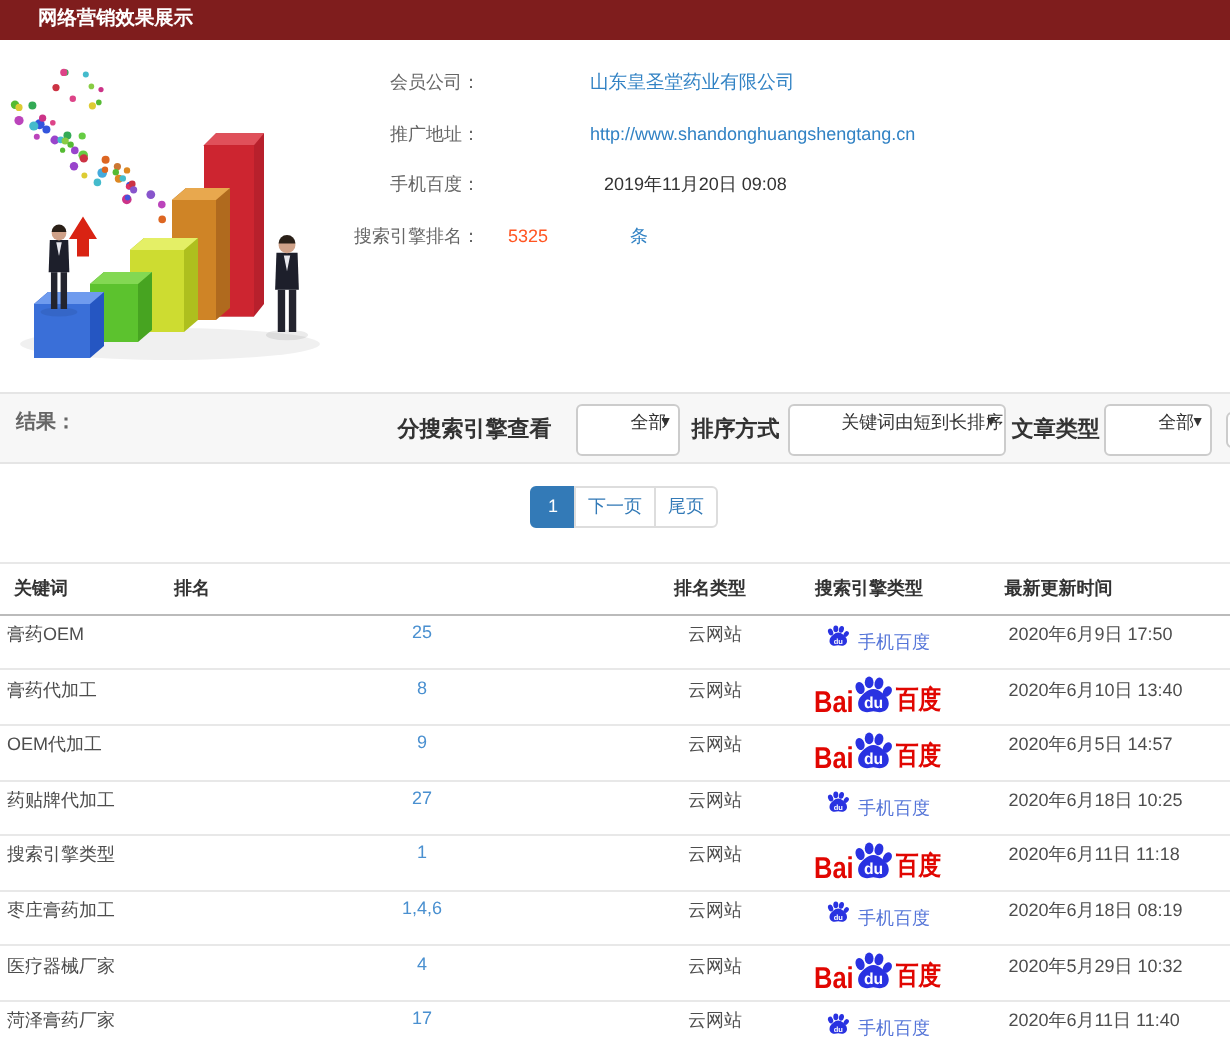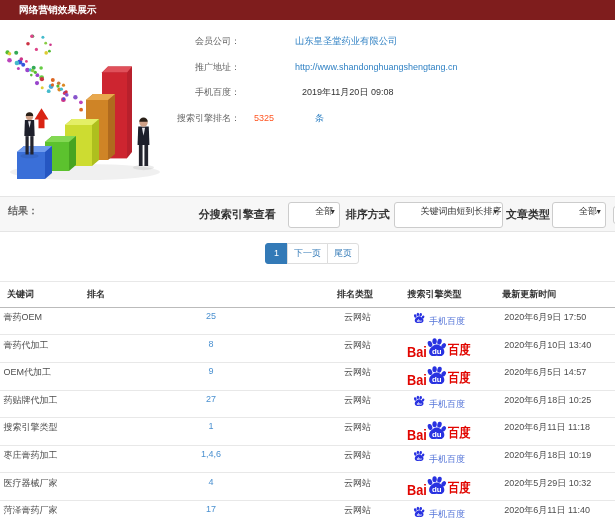--- a/index.html
+++ b/index.html
@@ -306,21 +306,21 @@
               <ellipse cx="4.6" cy="8" rx="2.5" ry="3.5" transform="rotate(-20 4.6 8)" fill="#2932e1"></ellipse>
               <ellipse cx="9.8" cy="4.8" rx="2.5" ry="3.4" fill="#2932e1"></ellipse>
               <ellipse cx="15.4" cy="5.4" rx="2.5" ry="3.4" transform="rotate(14 15.4 5.4)" fill="#2932e1"></ellipse>
               <ellipse cx="20.2" cy="10" rx="2.3" ry="3.2" transform="rotate(35 20.2 10)" fill="#2932e1"></ellipse>
               <path d="M3.5 17 C3.5 13.8 5.5 12.2 7.5 10.5 C9 9.2 10.5 8.5 12.2 8.5 C14 8.5 15.5 9.2 17 10.6 C18.8 12.3 21 13.9 21 17 C21 20 18.6 21.8 15.8 21.8 C14.4 21.8 13.3 21.3 12.2 21.3 C11.1 21.3 10 21.8 8.6 21.8 C5.8 21.8 3.5 20 3.5 17 Z" fill="#2932e1"></path>
               <text x="12.3" y="19.5" font-size="7.5" fill="#fff" text-anchor="middle" font-weight="bold" font-family="Liberation Sans, sans-serif">du</text>
             </svg>
             <span class="mtxt">手机百度</span>
           </div>
         </td>
-        <td>2020年6月18日 10:19</td>
+        <td>2020年6月18日 08:19</td>
       </tr>
   <tr>
         <td>医疗器械厂家</td>
         <td class="rank">4</td>
         <td>云网站</td>
         <td class="eng">
           <div class="blogo">
             <span style="position:absolute;left:-1.5px;top:5px;color:#e10601;font-weight:bold;font-size:15px;line-height:16px;transform:scaleX(.85);transform-origin:0 0;">Bai</span>
             <span style="position:absolute;left:17.5px;top:-2px;"><svg width="21" height="21" viewBox="0 0 24 24">
                 <ellipse cx="4.6" cy="8" rx="2.5" ry="3.5" transform="rotate(-20 4.6 8)" fill="#2932e1"></ellipse>

